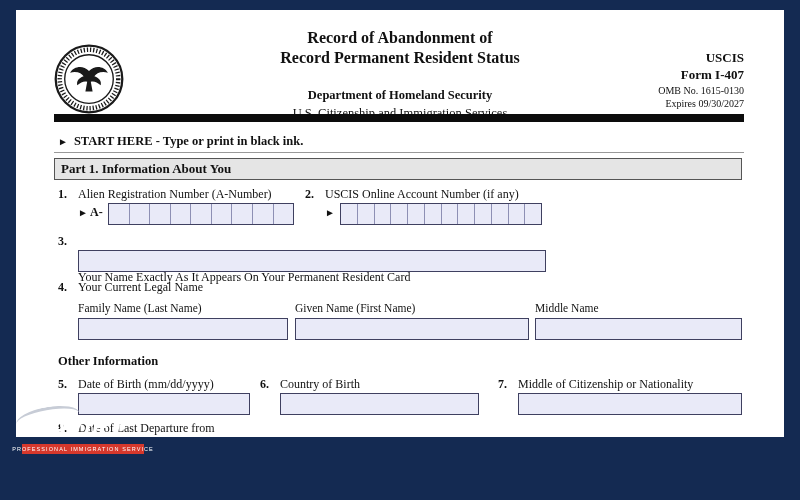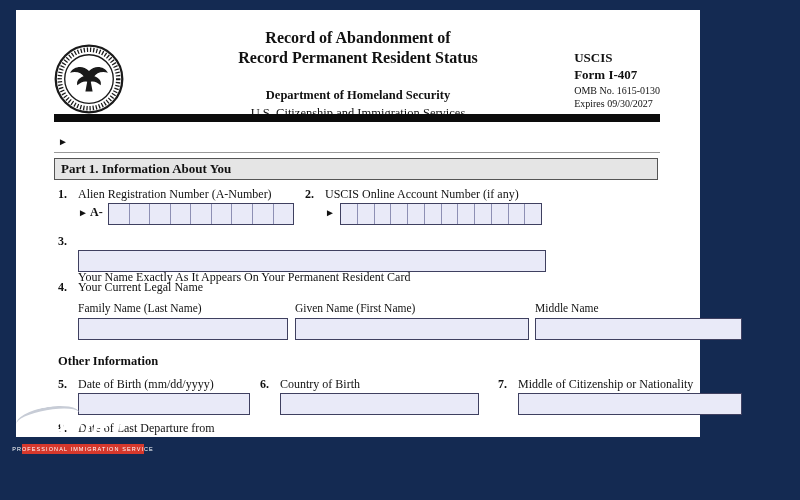--- a/index.html
+++ b/index.html
@@ -2,31 +2,31 @@
 <html><head>
 <meta charset="utf-8">
 <style>
   html,body{margin:0;padding:0;}
   .frame{
     position:relative;width:800px;height:500px;overflow:hidden;
     background:#142a52;
     font-family:"Liberation Serif", serif;
   }
   .page{
-    position:absolute;left:16px;top:10px;width:684px;height:427px;
+    position:absolute;left:16px;top:10px;width:768px;height:427px;
     background:#ffffff;color:#111;
   }
   .abs{position:absolute;}
   
   .seal{position:absolute;left:37px;top:33px;width:72px;height:72px;}
   .title-block{position:absolute;left:0;right:0;top:18px;text-align:center;line-height:1.25;}
   .t1,.t2{font-size:16px;font-weight:bold;}
   .dept{font-size:12.5px;font-weight:bold;margin-top:20px;}
   .agency{font-size:12.5px;margin-top:2px;}
-  .right-block{position:absolute;right:40px;top:40px;text-align:left;line-height:1.3;}
+  .right-block{position:absolute;right:40px;top:40px;text-align:right;line-height:1.3;}
   .uscis{font-size:13px;font-weight:bold;}
   .formno{font-size:13px;font-weight:bold;}
   .omb,.expires{font-size:10px;}
   .black-bar{position:absolute;left:38px;right:40px;top:104px;height:8px;background:#0c0c0c;}
   
   .start-here{
     position:absolute;left:38px;right:40px;top:120px;height:22px;
     font-size:12.5px;font-weight:bold;border-bottom:1px solid #999;
     display:flex;align-items:center;gap:6px;padding-left:4px;
   }
@@ -95,20 +95,21 @@
       <div class="uscis">USCIS</div>
       <div class="formno">Form I-407</div>
       <div class="omb">OMB No. 1615-0130</div>
       <div class="expires">Expires 09/30/2027</div>
     </div>
 
     <div class="black-bar"></div>
 
     <div class="start-here">
       <span class="arrow">►</span>
+      <span>START HERE - Type or print in black ink.</span>
     </div>
 
     <div class="part-bar">
       <span>Part 1.  Information About You</span>
     </div>
 
     <span class="abs fnum" style="left:42px;top:177px;">1.</span>
     <span class="abs flabel" style="left:62px;top:177px;">Alien Registration Number (A-Number)</span>
     <span class="abs fnum" style="left:289px;top:177px;">2.</span>
     <span class="abs flabel" style="left:309px;top:177px;">USCIS Online Account Number (if any)</span>

